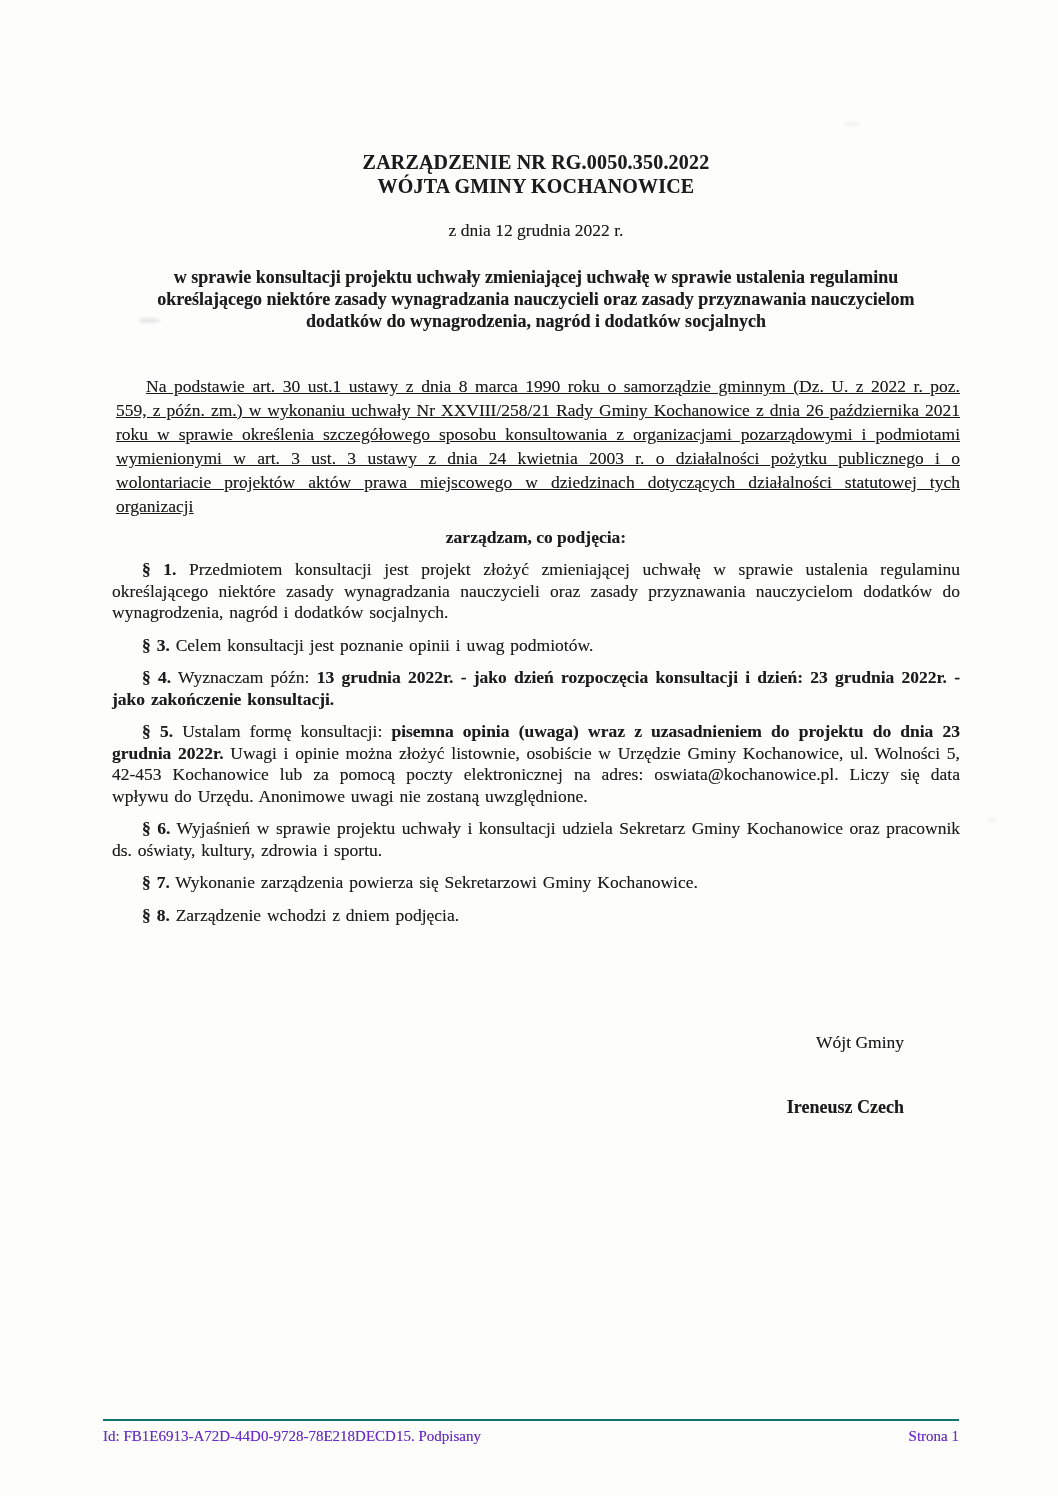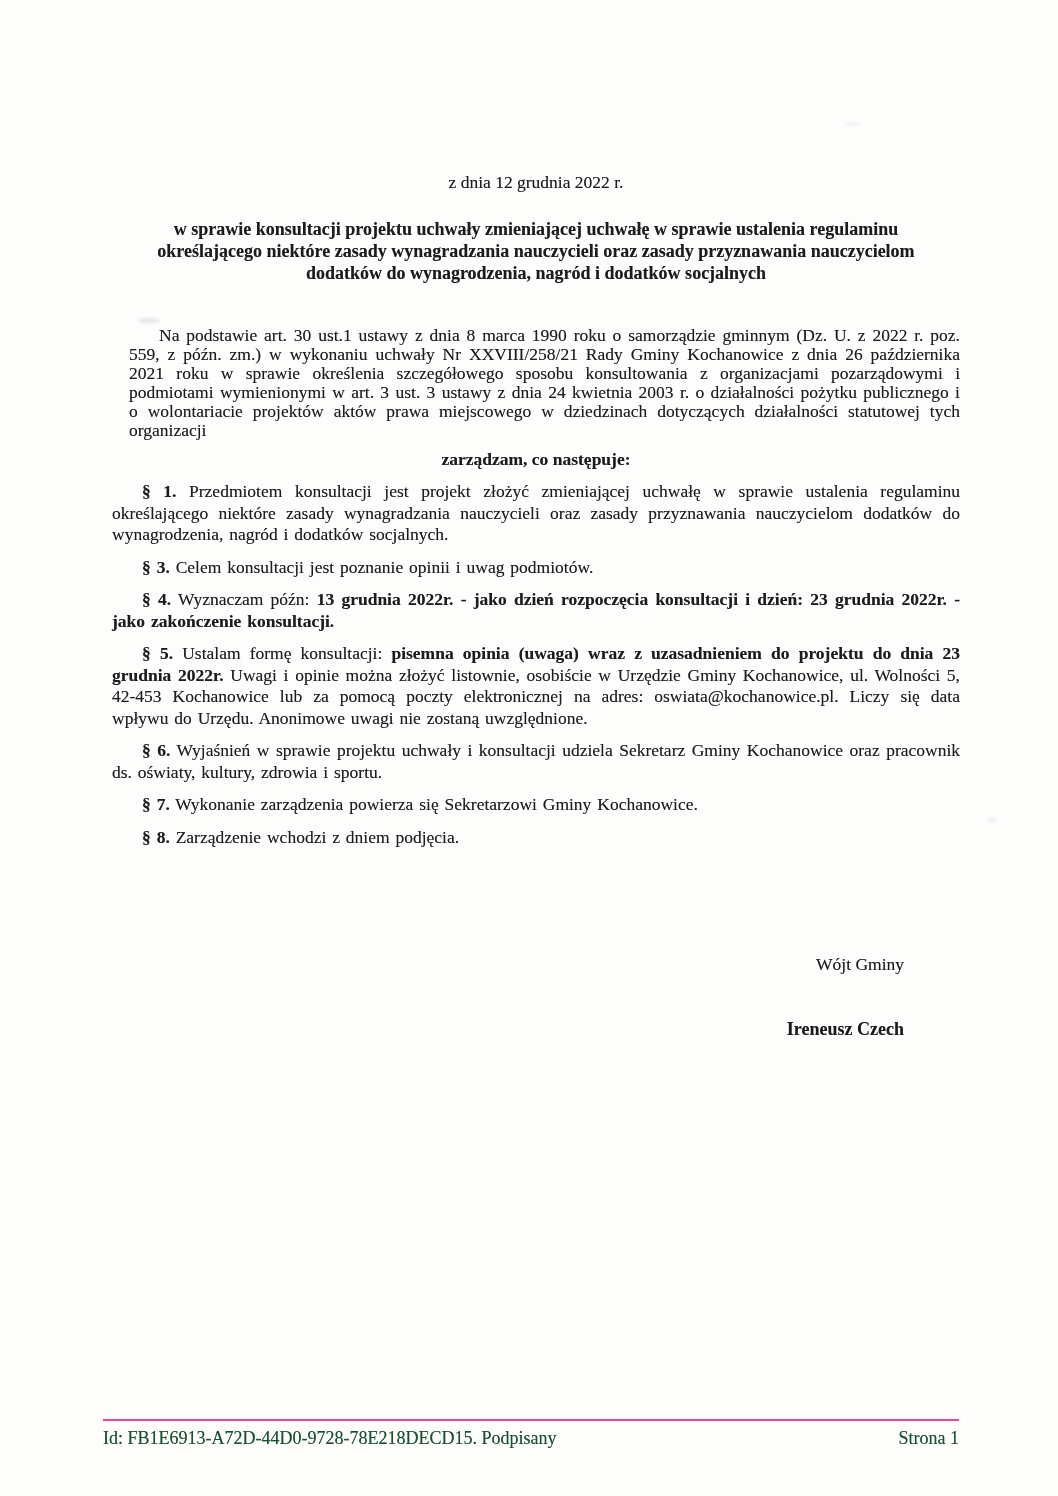--- a/index.html
+++ b/index.html
@@ -30,26 +30,27 @@
   }
   .doc-subject {
     text-align: center;
     font-weight: bold;
     font-size: 18px;
     line-height: 22px;
     margin-top: 25px;
     padding: 0 42px;
   }
   .preamble {
-    margin: 42px 0 0 17px;
+    margin: 42px 0 0 4px;
     text-align: justify;
     font-size: 17.5px;
-    line-height: 19px;
+    line-height: 24px;
     text-indent: 30px;
     word-spacing: 1.5px;
+    text-decoration: underline;
   }
   .ordain {
     text-align: center;
     font-weight: bold;
     font-size: 17.5px;
     margin-top: 9px;
   }
   .section {
     margin: 11px 0 0 0;
     text-align: justify;
@@ -67,26 +68,26 @@
     text-align: right;
     font-size: 17.5px;
   }
   .sig-name { font-weight: bold; margin-top: 44px; font-size: 18px; }
 
   .footer {
     position: absolute;
     left: 103px;
     right: 99px;
     top: 1419px;
-    border-top: 2px solid #ec4899;
+    border-top: 2px solid #0f766e;
     padding-top: 7px;
     display: flex;
     justify-content: space-between;
-    font-size: 18px;
-    color: #14532d;
+    font-size: 15px;
+    color: #6d28d9;
   }
 
   
   .artifact {
     position: absolute;
     background: rgba(120,120,125,0.18);
     border-radius: 50%;
     filter: blur(1.5px);
   }
   .artifact.a1 { left: 138px; top: 318px; width: 22px; height: 5px; }
@@ -96,28 +97,32 @@
 </head>
 <body>
 
 <div class="page">
   <div class="artifact a1"></div>
   <div class="artifact a2"></div>
   <div class="artifact a3"></div>
 
   <div class="content">
 
+    <div class="doc-title">
+      <div>ZARZĄDZENIE NR RG.0050.350.2022</div>
+      <div>WÓJTA GMINY KOCHANOWICE</div>
+    </div>
 
     <div class="doc-date">z dnia 12 grudnia 2022 r.</div>
 
     <div class="doc-subject">w sprawie konsultacji projektu uchwały zmieniającej uchwałę w sprawie ustalenia regulaminu określającego niektóre zasady wynagradzania nauczycieli oraz zasady przyznawania nauczycielom dodatków do wynagrodzenia, nagród i dodatków socjalnych</div>
 
     <p class="preamble">Na podstawie art. 30 ust.1 ustawy z dnia 8 marca 1990 roku o samorządzie gminnym (Dz. U. z 2022 r. poz. 559, z późn. zm.) w wykonaniu uchwały Nr XXVIII/258/21 Rady Gminy Kochanowice z dnia 26 października 2021 roku w sprawie określenia szczegółowego sposobu konsultowania z organizacjami pozarządowymi i podmiotami wymienionymi w art. 3 ust. 3 ustawy z dnia 24 kwietnia 2003 r. o działalności pożytku publicznego i o wolontariacie projektów aktów prawa miejscowego w dziedzinach dotyczących działalności statutowej tych organizacji</p>
 
-    <div class="ordain">zarządzam, co następuje:</div>
+    <div class="ordain">zarządzam, co podjęcia:</div>
 
     <p class="section">
       <span class="sec-num">§ 1.</span>
       <span>Przedmiotem konsultacji jest projekt złożyć zmieniającej uchwałę w sprawie ustalenia regulaminu określającego niektóre zasady wynagradzania nauczycieli oraz zasady przyznawania nauczycielom dodatków do wynagrodzenia, nagród i dodatków socjalnych.</span>
     </p>
 
 
     <p class="section">
       <span class="sec-num">§ 3.</span>
       <span>Celem konsultacji jest poznanie opinii i uwag podmiotów.</span>

